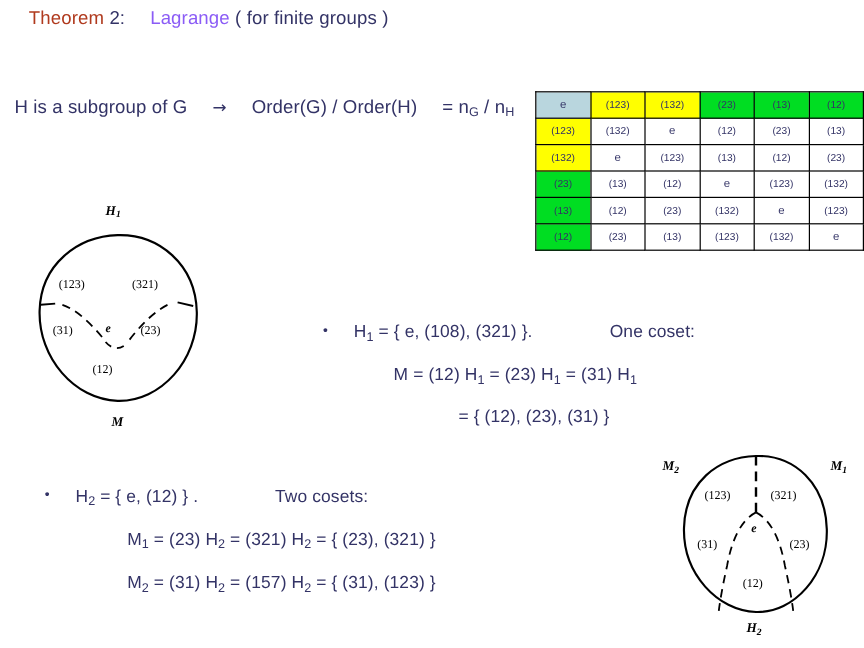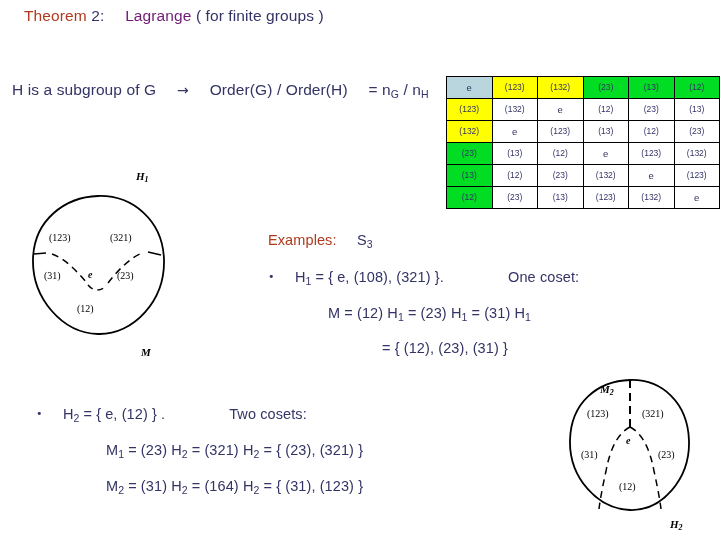--- a/index.html
+++ b/index.html
@@ -26,21 +26,21 @@
   
   #title-line {
     position: absolute;
     left: 24px;
     top: 7px;
     font-size: 15.5px;
     white-space: nowrap;
     letter-spacing: 0.1px;
   }
   .c-red   { color: #b03a1e; margin-top: 41px; }
-  .c-teal  { color: #701a75; }
+  .c-teal  { color: #8b5cf6; }
   .c-navy  { color: #333366; }
 
   #statement-line {
     position: absolute;
     left: 12px;
     top: 41px;
     font-size: 15.5px;
     white-space: nowrap;
     letter-spacing: 0.1px;
     margin-top: 40px;
@@ -90,21 +90,20 @@
   
   .diagram { position: absolute; }
   .dlabel {
     position: absolute;
     font-family: "Liberation Serif", serif;
     font-style: italic;
     font-weight: bold;
     font-size: 11px;
     color: #000000;
     white-space: nowrap;
-    margin-left: 48px;
   }
   .dlabel .sub { font-size: 8px; vertical-align: -0.25em; font-style: italic; }
   .dtext {
     position: absolute;
     font-family: "Liberation Serif", serif;
     font-size: 10px;
     color: #000000;
     white-space: nowrap;
   }
   .dtext.ital { font-style: italic; font-weight: bold; }
@@ -230,25 +229,20 @@
     </div>
 
     <div class="dtext" style="left:29px; top:62px;">(123)</div>
     <div class="dtext" style="left:90px; top:62px;">(321)</div>
     <div class="dtext" style="left:24px; top:100px;">(31)</div>
     <div class="dtext ital" style="left:68px; top:99px;">e</div>
     <div class="dtext" style="left:97px; top:100px;">(23)</div>
     <div class="dtext" style="left:57px; top:133px;">(12)</div>
   </div>
 
-  <div class="line" style="left:268px; top:232px;">
-    <span class="c-red">Examples:</span>
-    <span class="gap-sm"></span>
-    <span>S</span><span class="sub">3</span>
-  </div>
 
   <div class="line" style="left:268px; top:269px;">
     <span class="bullet">•</span>
     <span class="gap-sm"></span>
     <span>H</span><span class="sub">1</span>
     <span>= { e, (108), (321) }.</span>
     <span class="gap-lg"></span>
     <span>One coset:</span>
   </div>
 
@@ -272,21 +266,21 @@
   <div class="line" style="left:106px; top:442px;">
     <span>M</span><span class="sub">1</span>
     <span>= (23) H</span><span class="sub">2</span>
     <span>= (321) H</span><span class="sub">2</span>
     <span>= { (23), (321) }</span>
   </div>
 
   <div class="line" style="left:106px; top:478px;">
     <span>M</span><span class="sub">2</span>
     <span>= (31) H</span><span class="sub">2</span>
-    <span>= (164) H</span><span class="sub">2</span>
+    <span>= (157) H</span><span class="sub">2</span>
     <span>= { (31), (123) }</span>
   </div>
 
   <div class="diagram" style="left:540px; top:375px; width:180px; height:165px;">
 
     <svg width="180" height="165" viewBox="0 0 180 165">
       <path d="M 90 5 C 58 6 31 27 30 65 C 29 103 58 134 90 135 C 122 136 150 104 149 66 C 148 28 122 4 90 5 Z" fill="none" stroke="#000000" stroke-width="1.8" stroke-linecap="round"></path>
 
       <path d="M 90 5 L 90 52" fill="none" stroke="#000000" stroke-width="2" stroke-dasharray="8,5"></path>
 

